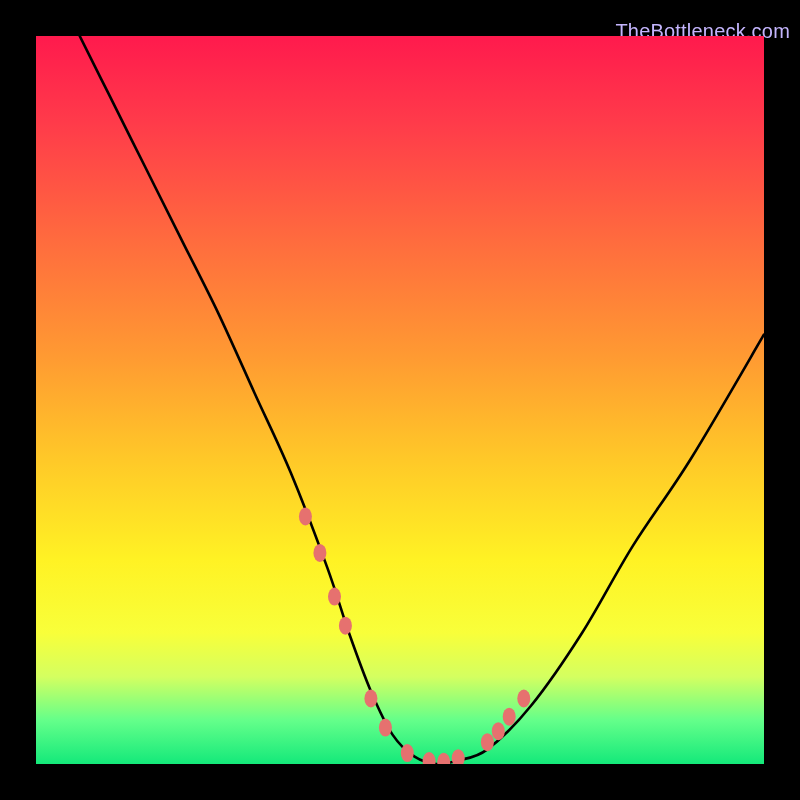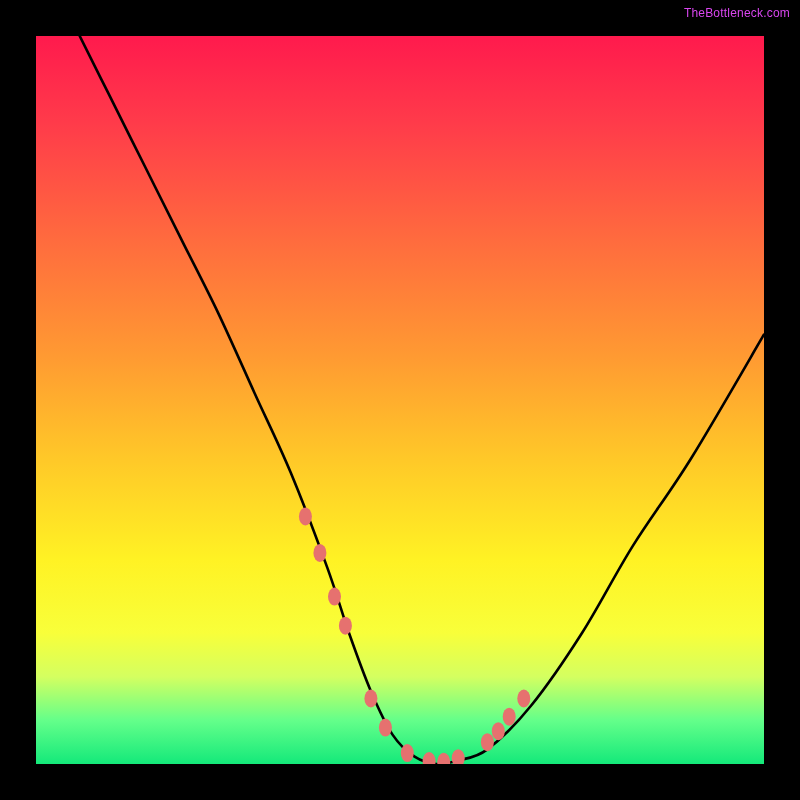--- a/index.html
+++ b/index.html
@@ -30,24 +30,24 @@
       #ff9a32 44%,
       #ffc828 58%,
       #fff224 72%,
       #f8ff3a 82%,
       #d4ff60 88%,
       #64ff8a 94%,
       #14e97a 100%);
   }
   .watermark {
     position: absolute;
-    top: 6px;
+    top: 20px;
     right: 10px;
-    color: #d946ef;
-    font-size: 12px;
+    color: #c4b5fd;
+    font-size: 20px;
     letter-spacing: 0.2px;
     font-weight: 400;
   }
   svg.curve {
     position: absolute;
     left: 0; top: 0;
     width: 728px; height: 728px;
   }
 </style>
 </head>

